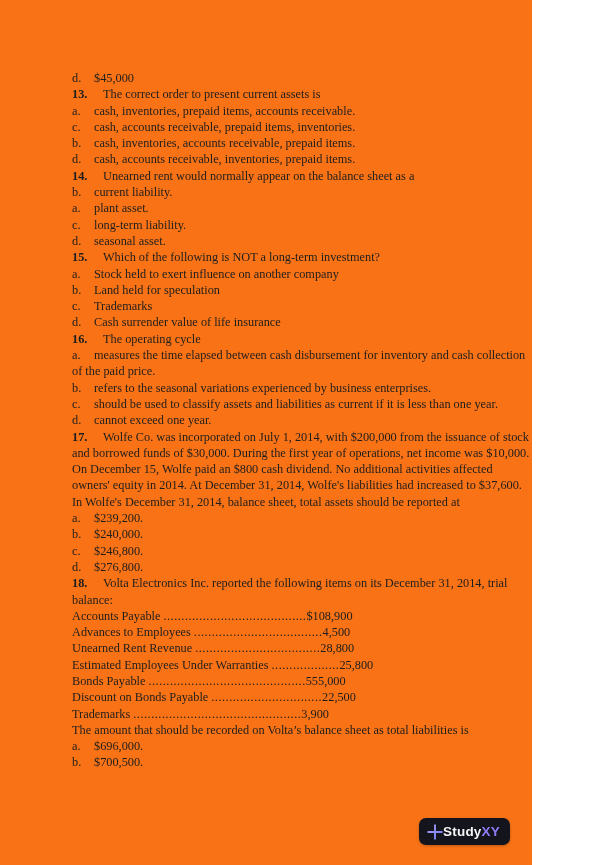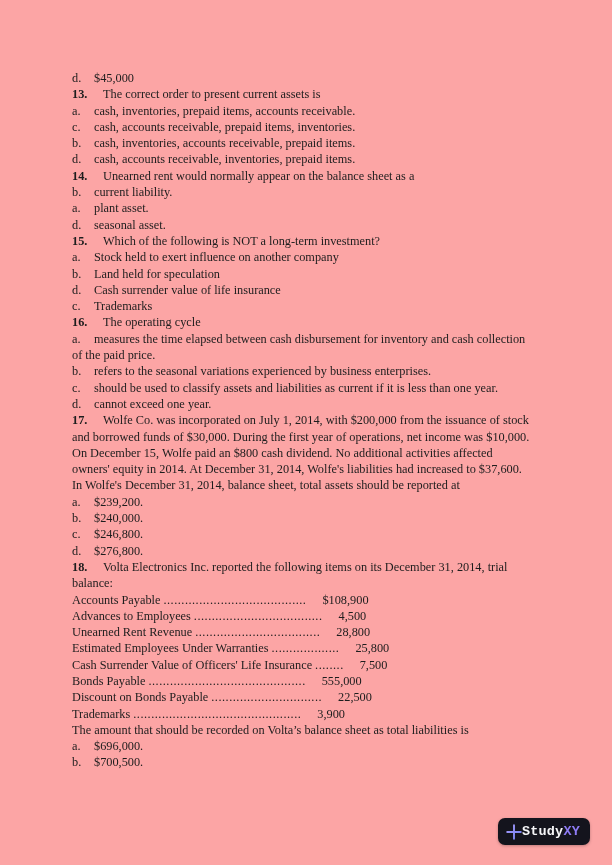--- a/index.html
+++ b/index.html
@@ -2,23 +2,23 @@
 <html><head>
 <meta charset="utf-8">
 <style>
   html, body {
     margin: 0;
     padding: 0;
     background: #ffffff;
   }
   .page {
     position: relative;
-    width: 612px;
+    width: 532px;
     height: 865px;
-    background: #fca5a5;
+    background: #f97316;
     overflow: hidden;
     font-family: "Liberation Serif", "DejaVu Serif", serif;
     font-size: 12.3px;
     color: #1d1d1d;
   }
   .content {
     position: absolute;
     left: 72px;
     top: 70px;
     width: 480px;
@@ -28,34 +28,34 @@
     height: 16.3px;
     white-space: nowrap;
   }
   .marker {
     display: inline-block;
     vertical-align: baseline;
   }
   .line.option .marker { width: 22px; }
   .line.question .marker { width: 31px; font-weight: bold; }
   .tb-dots { margin-left: 3px; letter-spacing: 0.5px; }
-  .tb-amount { margin-left: 16px; }
+  .tb-amount { margin-left: 0; }
 
   
   .brand-badge {
     position: absolute;
     top: 818px;
     right: 22px;
     height: 27px;
     padding: 0 10px 0 8px;
     border-radius: 7px;
     display: flex;
     align-items: center;
     gap: 0;
-    font-family: Liberation Mono, monospace;
+    font-family: Liberation Sans, sans-serif;
     box-shadow: 0 1px 3px rgba(0,0,0,0.25);
     cursor: pointer;
     text-align: center;
   }
   .brand-plus {
     display: inline-flex;
     align-items: center;
     justify-content: center;
     width: 16px;
     height: 16px;
@@ -76,26 +76,27 @@
   <div class="content" id="doc-lines">
       <div class="line option"><span class="marker">d.</span><span class="text">$45,000</span></div>
       <div class="line question"><span class="marker">13.</span><span class="text">The correct order to present current assets is</span></div>
       <div class="line option"><span class="marker">a.</span><span class="text">cash, inventories, prepaid items, accounts receivable.</span></div>
       <div class="line option"><span class="marker">c.</span><span class="text">cash, accounts receivable, prepaid items, inventories.</span></div>
       <div class="line option"><span class="marker">b.</span><span class="text">cash, inventories, accounts receivable, prepaid items.</span></div>
       <div class="line option"><span class="marker">d.</span><span class="text">cash, accounts receivable, inventories, prepaid items.</span></div>
       <div class="line question"><span class="marker">14.</span><span class="text">Unearned rent would normally appear on the balance sheet as a</span></div>
       <div class="line option"><span class="marker">b.</span><span class="text">current liability.</span></div>
       <div class="line option"><span class="marker">a.</span><span class="text">plant asset.</span></div>
+      <div class="line option"><span class="marker">c.</span><span class="text">long-term liability.</span></div>
       <div class="line option"><span class="marker">d.</span><span class="text">seasonal asset.</span></div>
       <div class="line question"><span class="marker">15.</span><span class="text">Which of the following is NOT a long-term investment?</span></div>
       <div class="line option"><span class="marker">a.</span><span class="text">Stock held to exert influence on another company</span></div>
       <div class="line option"><span class="marker">b.</span><span class="text">Land held for speculation</span></div>
+      <div class="line option"><span class="marker">c.</span><span class="text">Trademarks</span></div>
       <div class="line option"><span class="marker">d.</span><span class="text">Cash surrender value of life insurance</span></div>
-      <div class="line option"><span class="marker">c.</span><span class="text">Trademarks</span></div>
       <div class="line question"><span class="marker">16.</span><span class="text">The operating cycle</span></div>
       <div class="line option"><span class="marker">a.</span><span class="text">measures the time elapsed between cash disbursement for inventory and cash collection</span></div>
       <div class="line plain"><span class="text">of the paid price.</span></div>
       <div class="line option"><span class="marker">b.</span><span class="text">refers to the seasonal variations experienced by business enterprises.</span></div>
       <div class="line option"><span class="marker">c.</span><span class="text">should be used to classify assets and liabilities as current if it is less than one year.</span></div>
       <div class="line option"><span class="marker">d.</span><span class="text">cannot exceed one year.</span></div>
       <div class="line question"><span class="marker">17.</span><span class="text">Wolfe Co. was incorporated on July 1, 2014, with $200,000 from the issuance of stock</span></div>
       <div class="line plain"><span class="text">and borrowed funds of $30,000. During the first year of operations, net income was $10,000.</span></div>
       <div class="line plain"><span class="text">On December 15, Wolfe paid an $800 cash dividend. No additional activities affected</span></div>
       <div class="line plain"><span class="text">owners' equity in 2014. At December 31, 2014, Wolfe's liabilities had increased to $37,600.</span></div>
@@ -103,21 +104,20 @@
       <div class="line option"><span class="marker">a.</span><span class="text">$239,200.</span></div>
       <div class="line option"><span class="marker">b.</span><span class="text">$240,000.</span></div>
       <div class="line option"><span class="marker">c.</span><span class="text">$246,800.</span></div>
       <div class="line option"><span class="marker">d.</span><span class="text">$276,800.</span></div>
       <div class="line question"><span class="marker">18.</span><span class="text">Volta Electronics Inc. reported the following items on its December 31, 2014, trial</span></div>
       <div class="line plain"><span class="text">balance:</span></div>
       <div class="line tb"><span class="tb-label">Accounts Payable</span><span class="tb-dots">........................................</span><span class="tb-amount">$108,900</span></div>
       <div class="line tb"><span class="tb-label">Advances to Employees</span><span class="tb-dots">....................................</span><span class="tb-amount">4,500</span></div>
       <div class="line tb"><span class="tb-label">Unearned Rent Revenue</span><span class="tb-dots">...................................</span><span class="tb-amount">28,800</span></div>
       <div class="line tb"><span class="tb-label">Estimated Employees Under Warranties</span><span class="tb-dots">...................</span><span class="tb-amount">25,800</span></div>
-      <div class="line tb"><span class="tb-label">Cash Surrender Value of Officers' Life Insurance</span><span class="tb-dots">........</span><span class="tb-amount">7,500</span></div>
       <div class="line tb"><span class="tb-label">Bonds Payable</span><span class="tb-dots">............................................</span><span class="tb-amount">555,000</span></div>
       <div class="line tb"><span class="tb-label">Discount on Bonds Payable</span><span class="tb-dots">...............................</span><span class="tb-amount">22,500</span></div>
       <div class="line tb"><span class="tb-label">Trademarks</span><span class="tb-dots">...............................................</span><span class="tb-amount">3,900</span></div>
       <div class="line plain"><span class="text">The amount that should be recorded on Volta’s balance sheet as total liabilities is</span></div>
       <div class="line option"><span class="marker">a.</span><span class="text">$696,000.</span></div>
       <div class="line option"><span class="marker">b.</span><span class="text">$700,500.</span></div>
     </div>
 
   <div class="brand-badge" id="brand-badge" style="background: rgb(20, 20, 29);">
     <span class="brand-plus">

